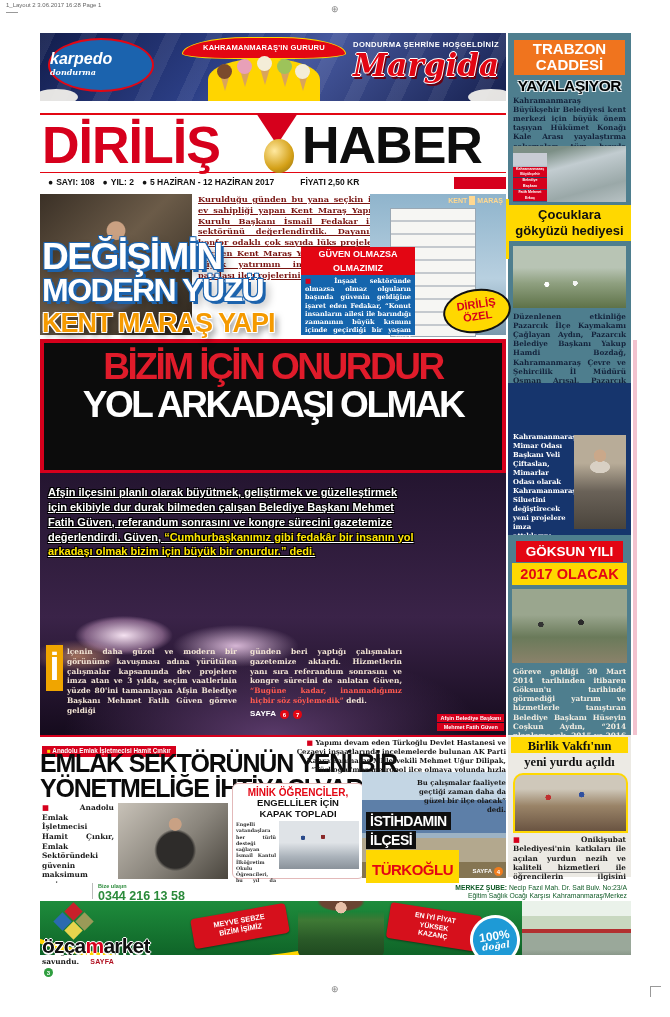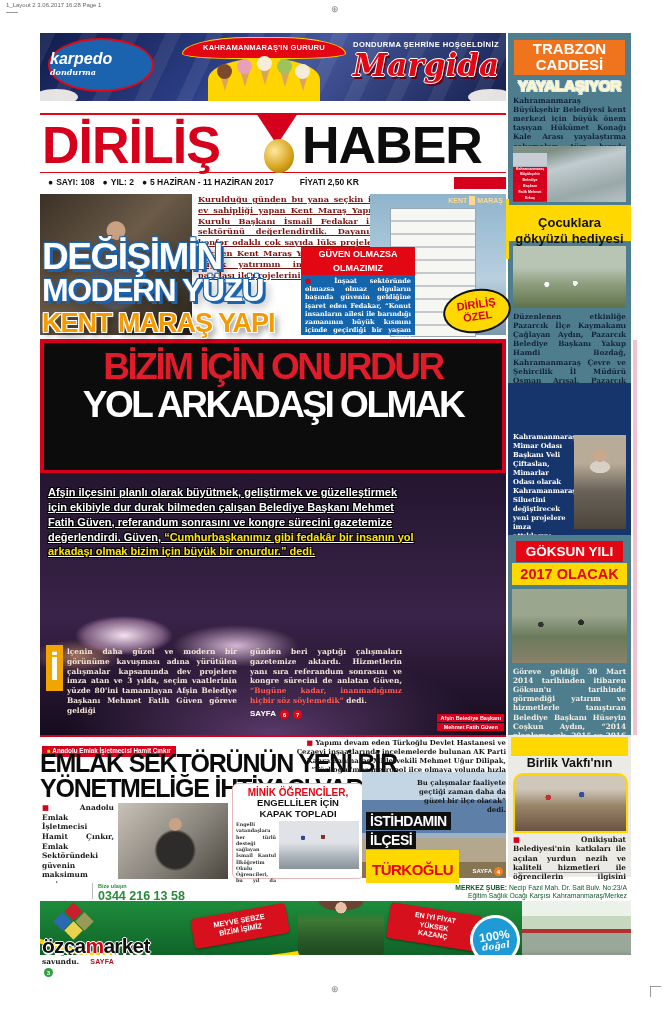--- a/index.html
+++ b/index.html
@@ -34,21 +34,21 @@
   .cone{width:0;height:0;border-left:5px solid transparent;border-right:5px solid transparent;border-top:17px solid #d9a45c;}
   .welcome{left:300px;top:8px;width:172px;text-align:center;color:#fff;font:700 7.6px/1 "Liberation Sans",sans-serif;letter-spacing:.4px;}
   .margida{left:296px;top:17px;width:180px;text-align:center;color:#e30613;
     font:italic 700 31px/1 "DejaVu Serif",serif;
     text-shadow:-1px 0 #fff,1px 0 #fff,0 -1px #fff,0 1px #fff,2px 3px 0 #6a0010;}
   
   .rc{left:508px;width:123px;}
   .teal{background:#4e7e8e;}
   .rc-orange{left:6px;top:7px;width:111px;height:34px;background:#f0741e;color:#fff;text-align:center;
     font:700 15px/16px "Liberation Sans",sans-serif;padding-top:1px;}
-  .yaya{left:0;top:45px;width:123px;text-align:center;font:700 15.5px/1 "Liberation Sans",sans-serif;color:#fef9c3;
+  .yaya{left:0;top:45px;width:123px;text-align:center;font:700 15.5px/1 "Liberation Sans",sans-serif;color:#000000;
     letter-spacing:-.4px;text-shadow:-1px -1px 0 #dfe9ec,1px -1px 0 #dfe9ec,-1px 1px 0 #dfe9ec,1px 1px 0 #dfe9ec;}
   .rcbody{font-size:7.3px;line-height:1.25;text-align:justify;color:#14233c;}
   .yhdr{background:#ffd800;color:#101010;text-align:center;font:700 13px/1.25 "Liberation Sans",sans-serif;}
   
   .mast-red{font:700 52px/1 "Liberation Sans",sans-serif;color:#d6001c;letter-spacing:-1px;}
   .mast-black{font:700 52px/1 "Liberation Sans",sans-serif;color:#0d0d0d;letter-spacing:-1px;}
   .medal{width:30px;height:34px;border-radius:50%;background:radial-gradient(circle at 35% 35%,#ffe9a0,#d4a017 60%,#8a6a10);}
   .mtri{width:0;height:0;border-left:21px solid transparent;border-right:21px solid transparent;border-top:32px solid #d6001c;}
   .infoline{font:700 8.5px/13px "Liberation Sans",sans-serif;color:#111;}
   .dot{color:#111;margin:0 3px 0 8px;}
@@ -162,21 +162,21 @@
     <div class="ab medal" style="left:224px;top:22px;z-index:2;"></div>
     <div class="ab mast-black" style="left:262px;top:2px;">HABER</div>
   </div>
   <div class="ab" style="left:40px;top:172px;width:466px;height:1px;background:#e30613;"></div>
   <div class="ab infoline" style="left:40px;top:176px;width:466px;display:flex;align-items:center;">
     <span class="dot">●</span>
     <span>SAYI: 108</span>
     <span class="dot">●</span>
     <span>YIL: 2</span>
     <span class="dot">●</span>
-    <span>5 HAZİRAN - 11 HAZİRAN 2017</span>
+    <span>5 HAZİRAN - 12 HAZİRAN 2017</span>
     <span style="margin-left:26px;font-weight:700;">FİYATI 2,50 KR</span>
     <span style="margin-left:auto;width:52px;height:12px;background:#d6001c;display:inline-block;"></span>
   </div>
 
   <div class="ab rc teal" style="top:33px;height:224px;">
     <div class="ab rc-orange">
       <div>TRABZON</div>
       <div>CADDESİ</div>
     </div>
     <div class="ab yaya">YAYALAŞIYOR</div>
@@ -188,21 +188,21 @@
     <div class="ab photo" style="left:5px;top:120px;width:34px;height:49px;background:linear-gradient(180deg,#c8ccd4 0 25%,#2a3e5e 45%,#44597c);">
       <div style="position:absolute;bottom:1px;left:0;width:100%;">
         <span class="ptag" style="font-size:3.6px;">Kahramanmaraş Büyükşehir</span>
         <span class="ptag" style="font-size:3.6px;">Belediye Başkanı</span>
         <span class="ptag" style="font-size:3.6px;">Fatih Mehmet Erkoç</span>
       </div>
     </div>
   </div>
 
   <div class="ab rc teal" style="top:205px;height:178px;">
-    <div class="yhdr" style="width:123px;height:36px;padding-top:10px;box-sizing:border-box;">
+    <div class="yhdr" style="width:123px;height:36px;padding-top:2px;box-sizing:border-box;">
       <div>Çocuklara</div>
       <div>gökyüzü hediyesi</div>
     </div>
     <div class="ab photo" style="left:5px;top:41px;width:113px;height:62px;background:radial-gradient(circle 6px at 30% 62%,#fff 0 40%,transparent 45%),radial-gradient(circle 6px at 55% 60%,#f4f4f4 0 40%,transparent 45%),linear-gradient(180deg,#b8c4b4 0 35%,#8fa080 60%,#5e7248);"></div>
     <div class="ab rcbody serifb" style="left:5px;top:107px;width:113px;">
       <span>Düzenlenen etkinliğe Pazarcık İlçe Kaymakamı Çağlayan Aydın, Pazarcık Belediye Başkanı Yakup Hamdi Bozdağ, Kahramanmaraş Çevre ve Şehircilik İl Müdürü Osman Arısal, Pazarcık Gençlik Hizmetleri ve Spor İlçe Müdürü Yaprak Bozdağ, öğrenci ve öğretmenler katıldı.</span>
       <span class="sl">SAYFA</span><span class="pg">4</span>
     </div>
   </div>
 
@@ -218,21 +218,21 @@
     <div class="ab" style="left:8px;top:6px;width:107px;height:21px;background:#e30613;color:#fff;text-align:center;font:700 13.5px/21px 'Liberation Sans',sans-serif;">GÖKSUN YILI</div>
     <div class="ab" style="left:4px;top:28px;width:115px;height:22px;background:#ffd800;color:#e30613;text-align:center;font:700 14.5px/22px 'Liberation Sans',sans-serif;">2017 OLACAK</div>
     <div class="ab photo" style="left:4px;top:54px;width:115px;height:74px;background:radial-gradient(circle 5px at 60% 45%,#2a2a2a 0 55%,transparent 60%),radial-gradient(circle 5px at 25% 48%,#333 0 55%,transparent 60%),linear-gradient(180deg,#9aa68e 0 35%,#6a7a5a 65%,#8a826a);"></div>
     <div class="ab rcbody serifb" style="left:5px;top:132px;width:113px;color:#f2ede2;">
       <span>Göreve geldiği 30 Mart 2014 tarihinden itibaren Göksun'u tarihinde görmediği yatırım ve hizmetlerle tanıştıran Belediye Başkanı Hüseyin Coşkun Aydın, “2014 planlama yılı, 2015 ve 2016 hizmet yılı oldu, 2017 ise yatırımların zirve yılı olacak” dedi.</span>
       <span class="sl" style="color:#fff;">SAYFA</span><span class="pg y">8</span>
     </div>
   </div>
 
   <div class="ab rc" style="top:735px;height:142px;background:#eceae4;">
-    <div class="yhdr" style="position:absolute;left:3px;top:2px;width:117px;height:16px;font-size:12.5px;padding-top:19px;box-sizing:border-box;">
+    <div class="yhdr" style="position:absolute;left:3px;top:2px;width:117px;height:16px;font-size:12.5px;padding-top:2px;box-sizing:border-box;font-family:Liberation Serif, serif;">
       <div>Birlik Vakfı'nın</div>
       <div>yeni yurdu açıldı</div>
     </div>
     <div class="ab photo" style="left:5px;top:38px;width:111px;height:56px;border:2px solid #ffd800;border-radius:10px 10px 0 0;background:radial-gradient(circle 5px at 30% 40%,#c03030 0 55%,transparent 60%),radial-gradient(circle 5px at 60% 35%,#3050a0 0 55%,transparent 60%),linear-gradient(180deg,#cfc8ba 0 25%,#9a8468 55%,#6a5442);"></div>
     <div class="ab serifb" style="left:5px;top:100px;width:113px;font-size:7.3px;line-height:1.28;color:#1a1a1a;text-align:justify;">
       <span class="rsq">■ </span><span>Onikişubat Belediyesi'nin katkıları ile açılan yurdun nezih ve kaliteli hizmetleri ile öğrencilerin ilgisini çekmeyi bekliyor.</span>
       <span class="sl" style="color:#222;">SAYFA</span><span class="pg g">2</span>
     </div>
     <div class="ab" style="left:10px;top:137px;width:103px;height:1px;background:#9a9a9a;"></div>
   </div>

